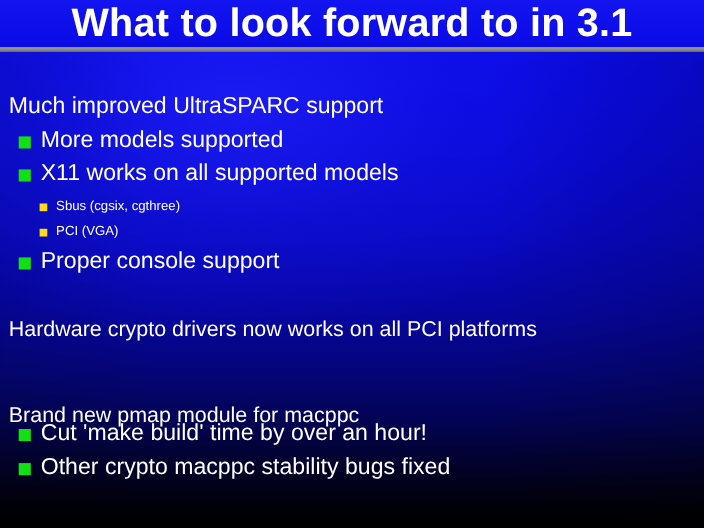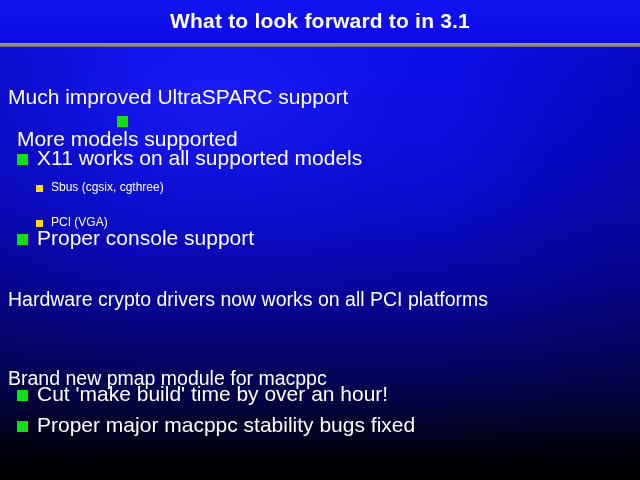--- a/index.html
+++ b/index.html
@@ -66,21 +66,21 @@
     width: 640px;
     height: 43px;
     background: linear-gradient(to bottom, #1414f0 0%, #0d0deb 70%, #0b0be2 100%);
   }
   .title-text {
     position: absolute;
     left: 0;
     top: 2px;
     width: 640px;
     text-align: center;
-    font-size: 21px;
+    font-size: 36px;
     font-weight: bold;
     color: #ffffff;
     letter-spacing: 0.2px;
     line-height: 38px;
     white-space: nowrap;
   }
   .title-rule {
     position: absolute;
     left: 0;
     top: 43px;
@@ -165,49 +165,49 @@
 
   <div class="title-band">
     <div class="title-text">What to look forward to in 3.1</div>
   </div>
   <div class="title-rule"></div>
 
   <div class="body" id="body">
       <div class="line lvl1" style="top: 35px;">
         <span class="txt">Much improved UltraSPARC support</span>
       </div>
-      <div class="line lvl2" style="top: 66px; flex-direction: column;">
+      <div class="line lvl2" style="top: 66px;">
         <span class="bullet-green"></span>
         <span class="txt">More models supported</span>
       </div>
       <div class="line lvl2" style="top: 96px;">
         <span class="bullet-green"></span>
         <span class="txt">X11 works on all supported models</span>
       </div>
       <div class="line lvl3" style="top: 128px;">
         <span class="bullet-yellow"></span>
         <span class="txt">Sbus (cgsix, cgthree)</span>
       </div>
-      <div class="line lvl3" style="top: 151px; margin-top: 12px;">
+      <div class="line lvl3" style="top: 151px;">
         <span class="bullet-yellow"></span>
         <span class="txt">PCI (VGA)</span>
       </div>
       <div class="line lvl2" style="top: 176px; text-align: center;">
         <span class="bullet-green"></span>
         <span class="txt">Proper console support</span>
       </div>
       <div class="line lvl1s" style="top: 238px;">
         <span class="txt">Hardware crypto drivers now works on all PCI platforms</span>
       </div>
       <div class="line lvl1s" style="top: 317px;">
         <span class="txt">Brand new pmap module for macppc</span>
       </div>
       <div class="line lvl2" style="top: 332px; text-align: center;">
         <span class="bullet-green"></span>
         <span class="txt">Cut 'make build' time by over an hour!</span>
       </div>
       <div class="line lvl2" style="top: 363px;">
         <span class="bullet-green"></span>
-        <span class="txt">Proper major macppc stability bugs fixed</span>
+        <span class="txt">Other crypto macppc stability bugs fixed</span>
       </div>
     </div>
 
 </div>
 
 </body></html>

